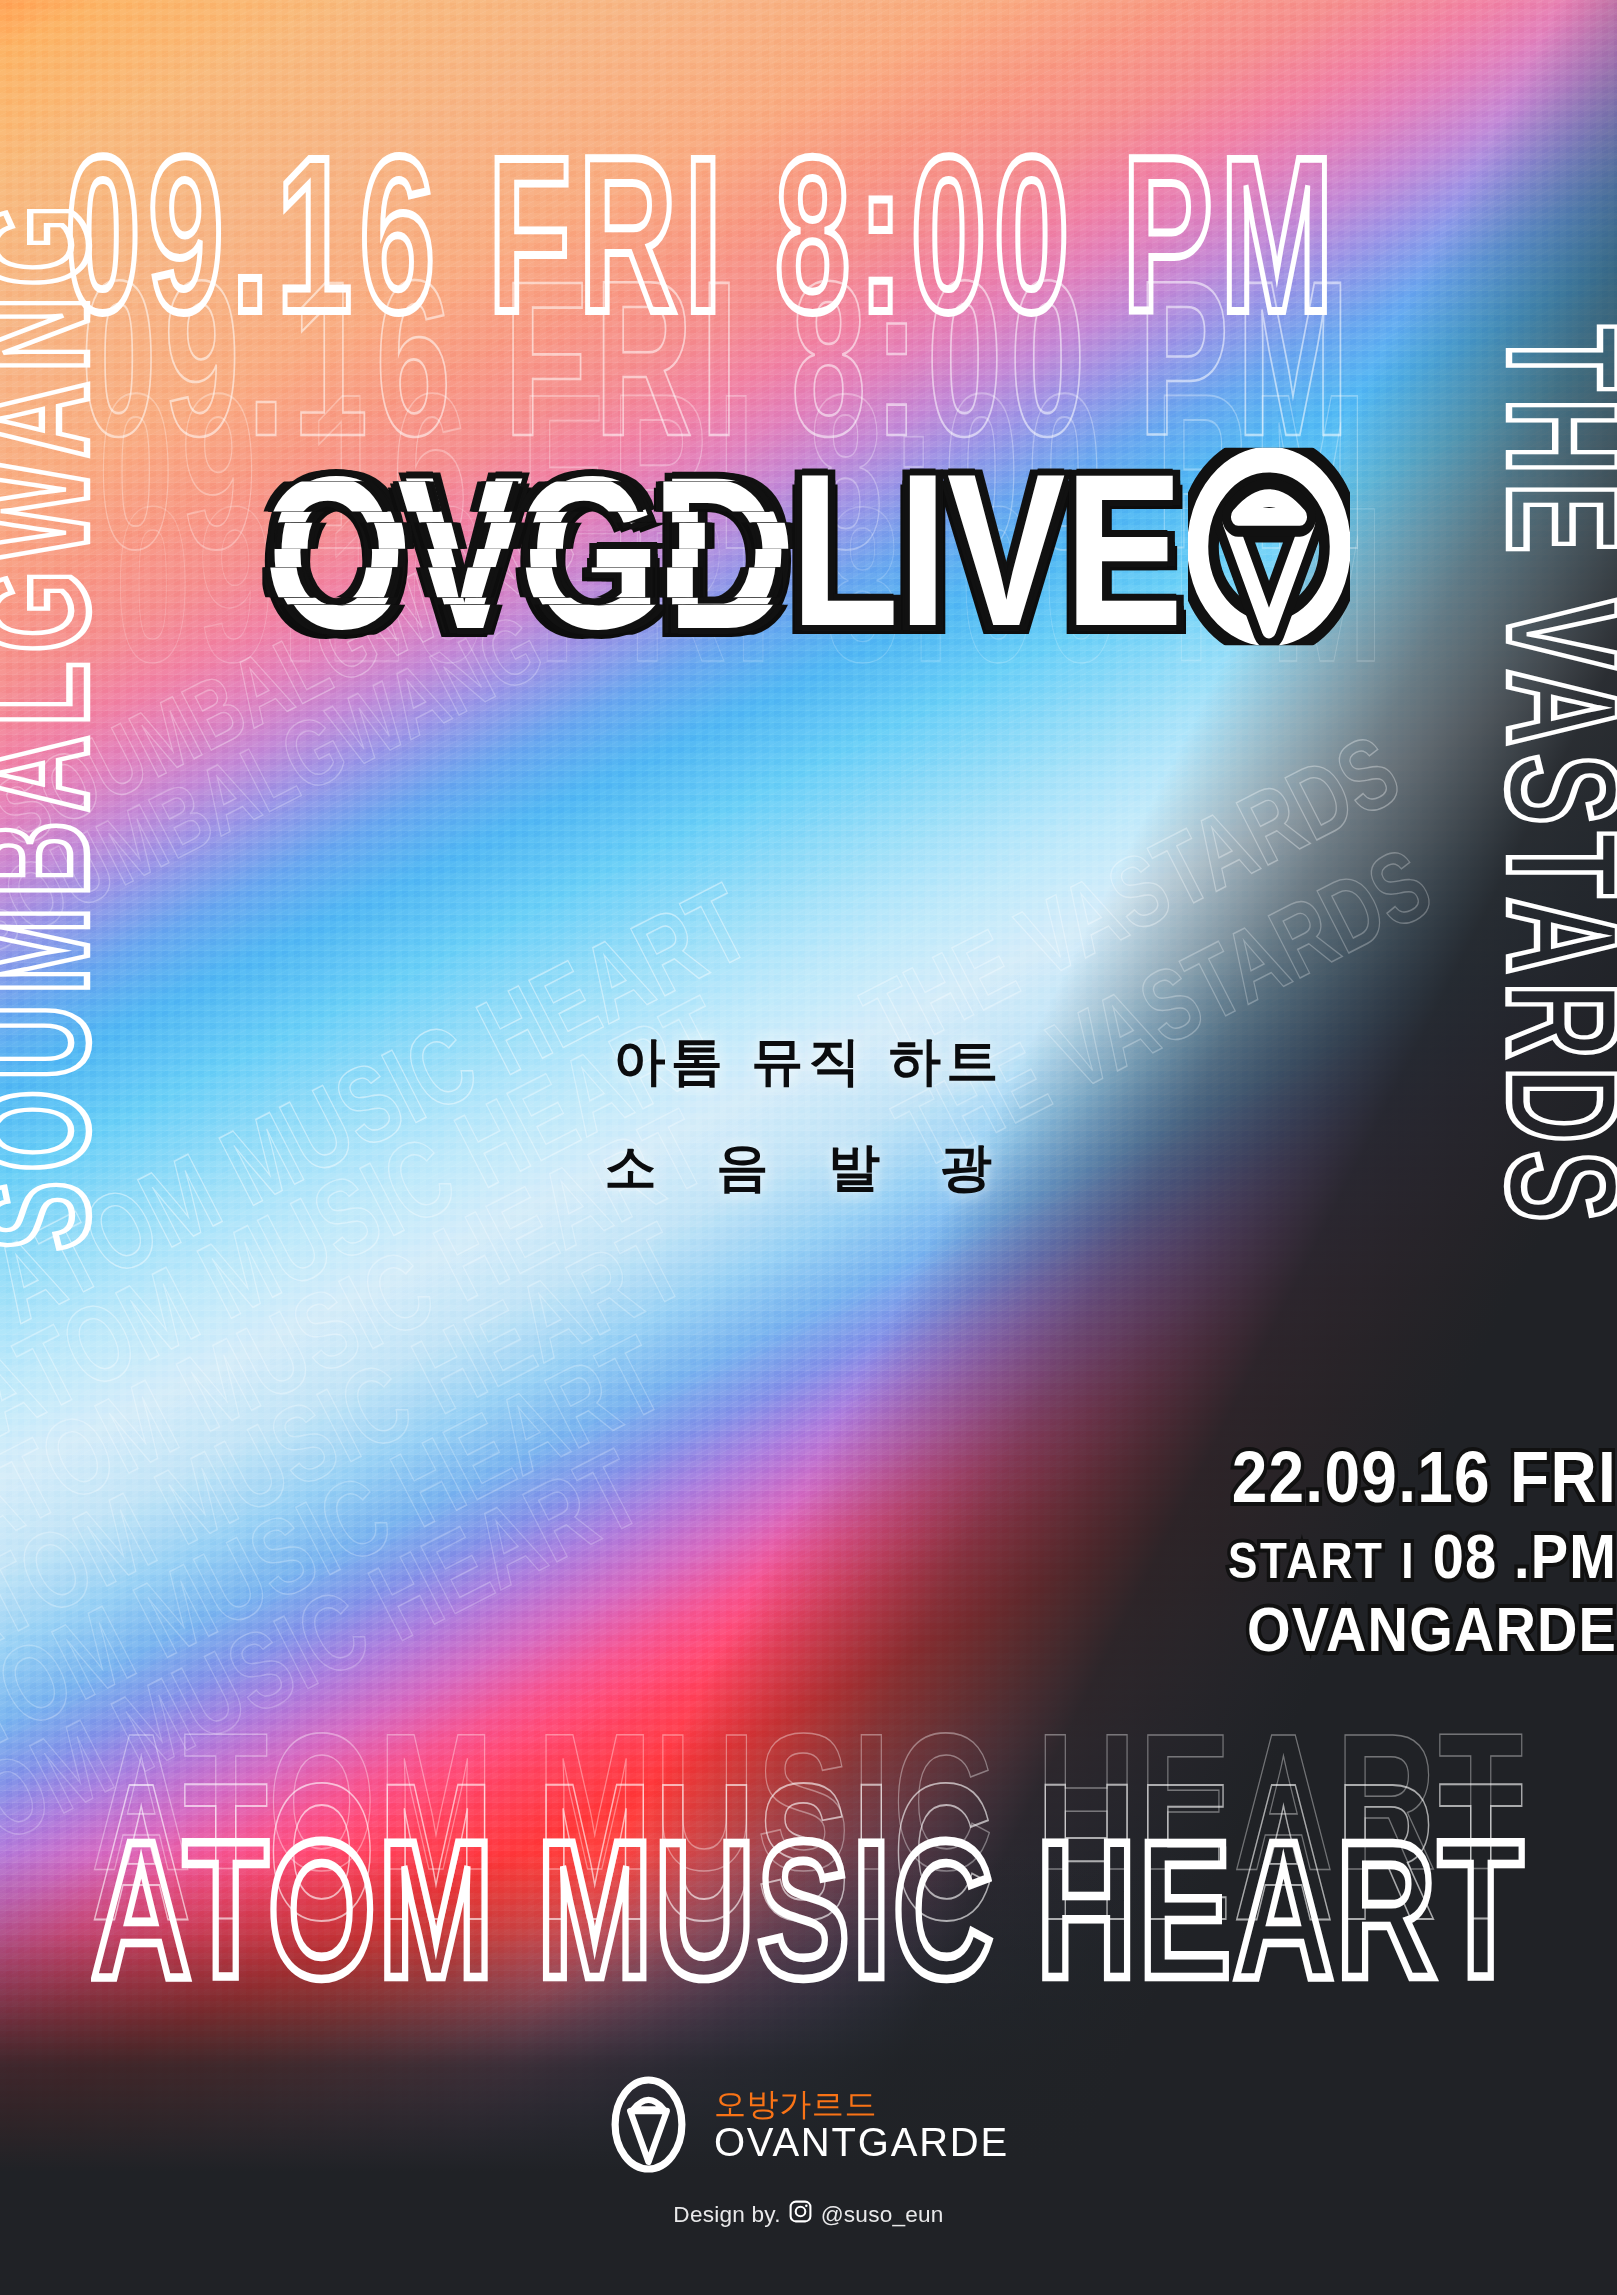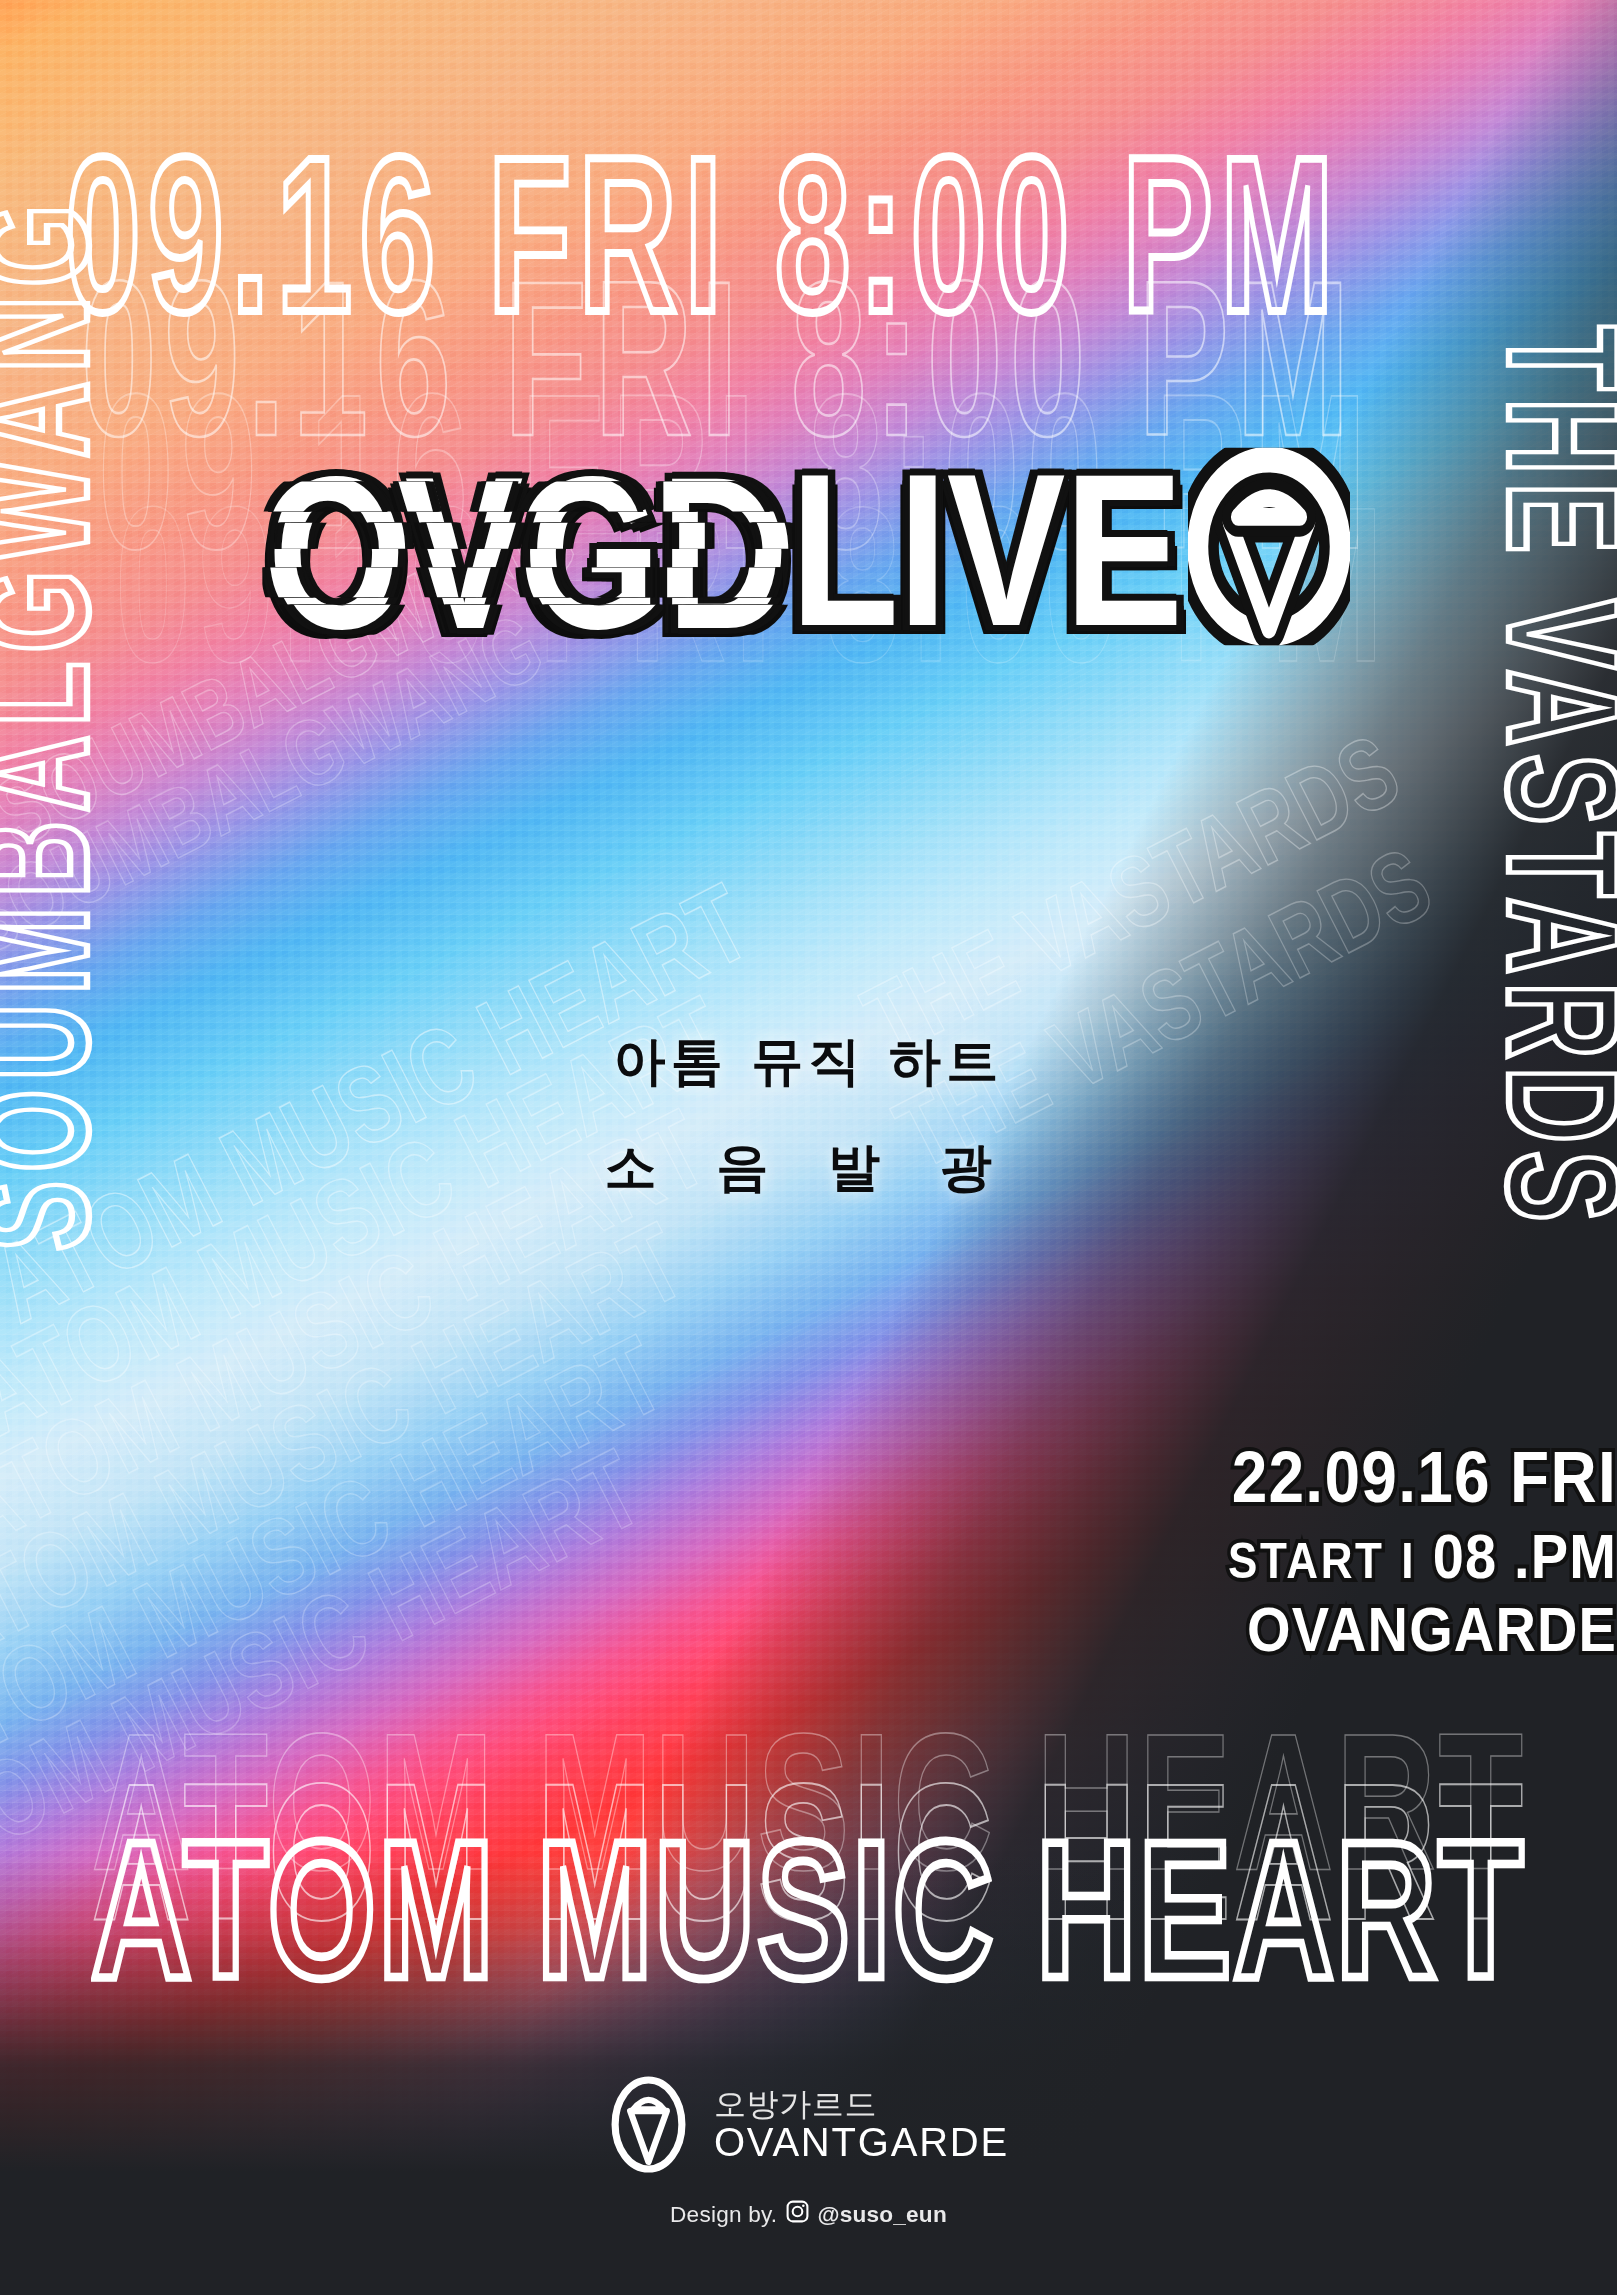--- a/index.html
+++ b/index.html
@@ -382,42 +382,42 @@
   .brand-names{
     text-align:left;
     line-height:1.05;
   }
   .brand-kr{
     display:block;
     font-family:"DejaVu Sans","Liberation Sans",sans-serif;
     font-size:32px;
     font-weight:400;
     letter-spacing:.02em;
-    color:#e5e5e5;
+    color:#f97316;
   }
   .brand-en{
     display:block;
     font-size:40px;
     font-weight:400;
     letter-spacing:.045em;
     color:#fff;
     text-align:right;
   }
   .credit{
     margin-top:24px;
     font-size:22.6px;
     font-weight:400;
     color:#e9e9ea;
     letter-spacing:.01em;
     display:flex;
     align-items:center;
     justify-content:center;
     gap:7.5px;
   }
-  .credit .handle{font-weight:700;}
+  .credit .handle{font-weight:400;}
   .ig-icon{display:inline-block; vertical-align:middle;}
 </style>
 </head>
 <body>
 
 <div class="poster">
 
   <div class="bg-base"></div>
   <div class="bg-rainbow"></div>
   <div class="bg-rainbow2"></div>

